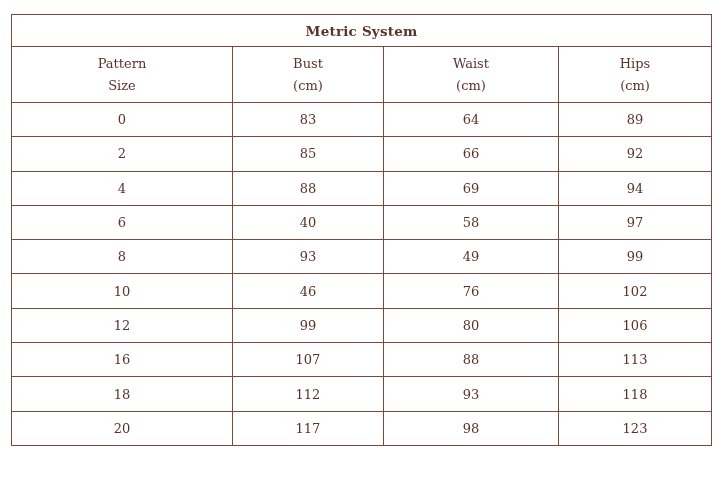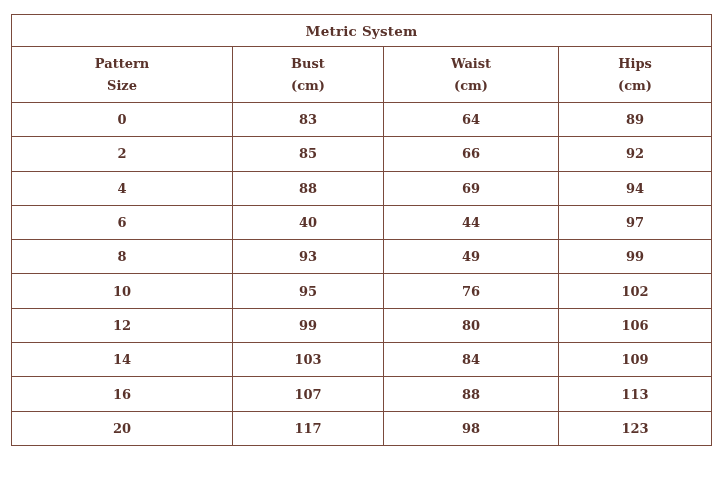--- a/index.html
+++ b/index.html
@@ -17,21 +17,21 @@
     margin: 14px 16px 0 11px;
     color: #5a332b;
   }
   table.size-chart th,
   table.size-chart td {
     border: 1px solid #7a4a3c;
     text-align: center;
     vertical-align: middle;
     padding: 0;
     font-size: 13px;
-    font-weight: bold;
+    font-weight: normal;
     background: #ffffff;
   }
   tr.title-row th {
     height: 31px;
     font-weight: bold;
     font-size: 13.5px;
     letter-spacing: 0.2px;
   }
   tr.header-row th {
     height: 55px;
@@ -95,52 +95,52 @@
     </tr>
     <tr>
       <td>4</td>
       <td>88</td>
       <td>69</td>
       <td>94</td>
     </tr>
     <tr>
       <td>6</td>
       <td>40</td>
-      <td>44</td>
+      <td>58</td>
       <td>97</td>
     </tr>
     <tr>
       <td>8</td>
       <td>93</td>
       <td>49</td>
       <td>99</td>
     </tr>
     <tr>
       <td>10</td>
-      <td>95</td>
+      <td>46</td>
       <td>76</td>
       <td>102</td>
     </tr>
     <tr>
       <td>12</td>
       <td>99</td>
       <td>80</td>
       <td>106</td>
     </tr>
     <tr>
-      <td>14</td>
-      <td>103</td>
-      <td>84</td>
-      <td>109</td>
-    </tr>
-    <tr>
       <td>16</td>
       <td>107</td>
       <td>88</td>
       <td>113</td>
+    </tr>
+    <tr>
+      <td>18</td>
+      <td>112</td>
+      <td>93</td>
+      <td>118</td>
     </tr>
     <tr>
       <td>20</td>
       <td>117</td>
       <td>98</td>
       <td>123</td>
     </tr>
   </tbody>
 </table>
 

